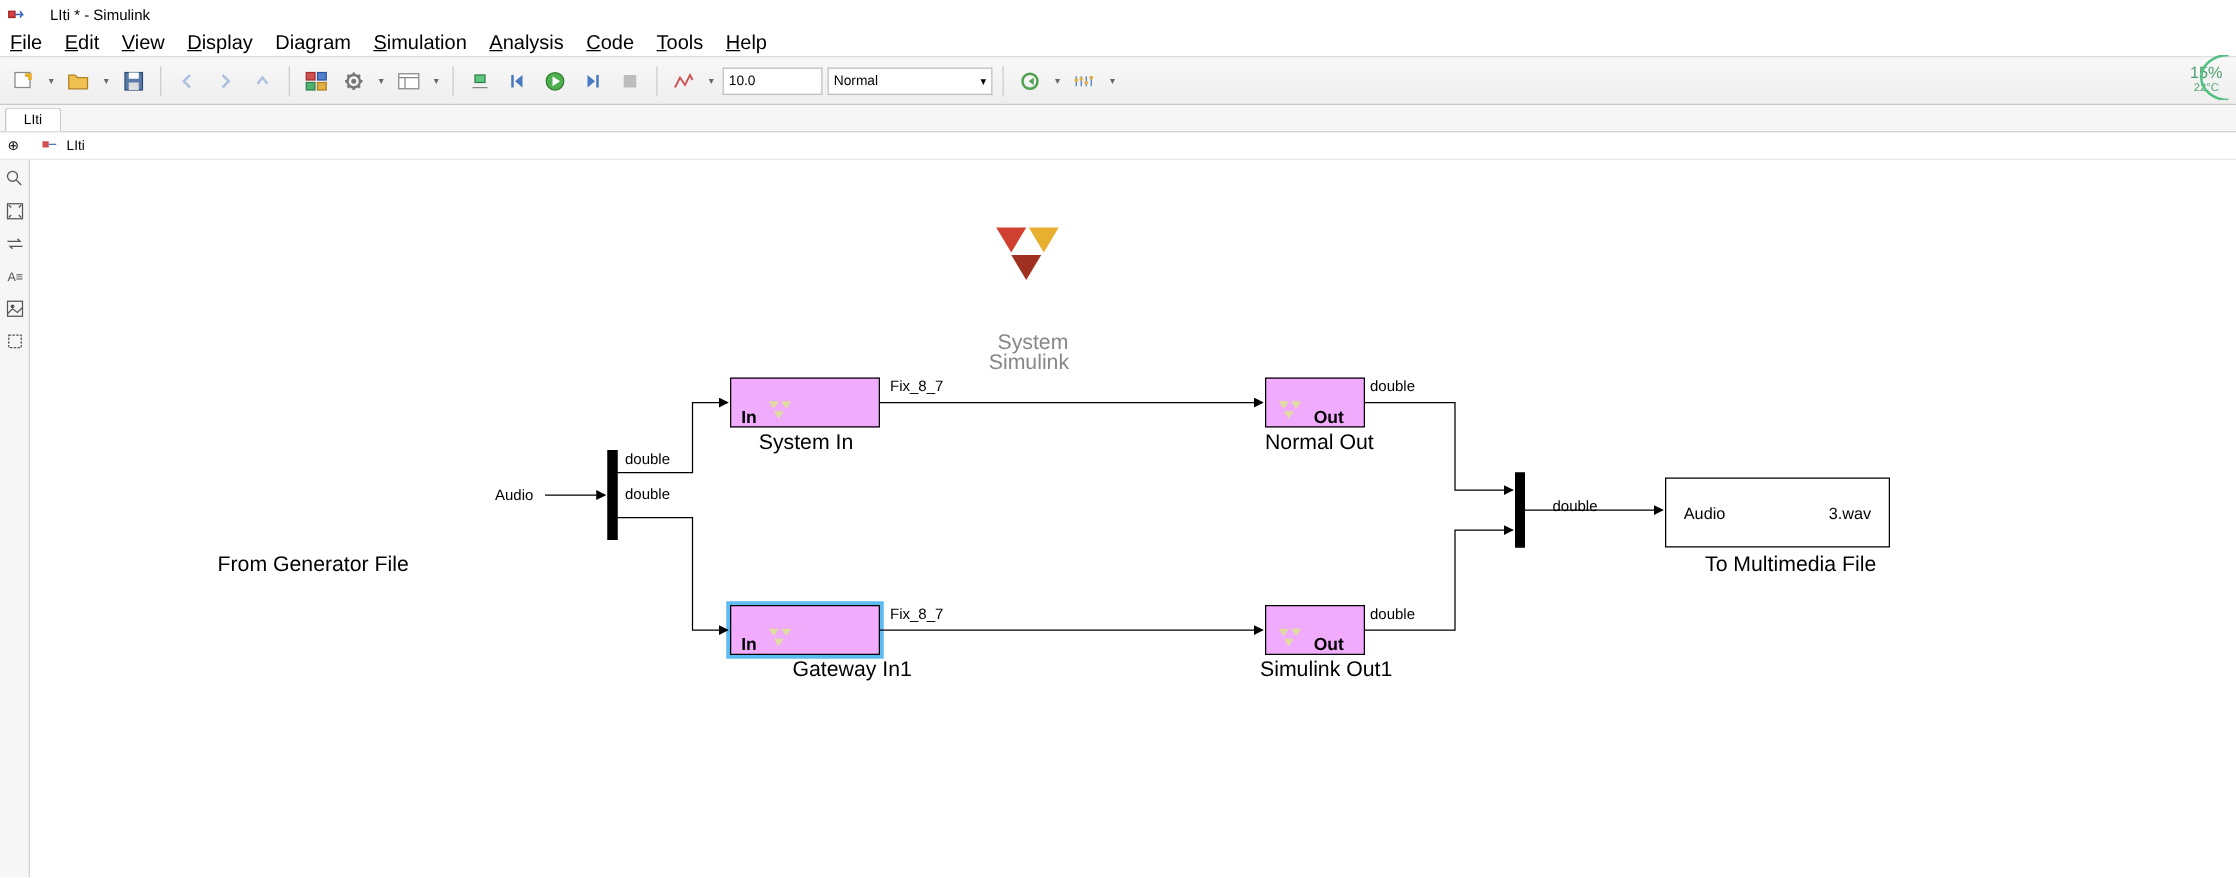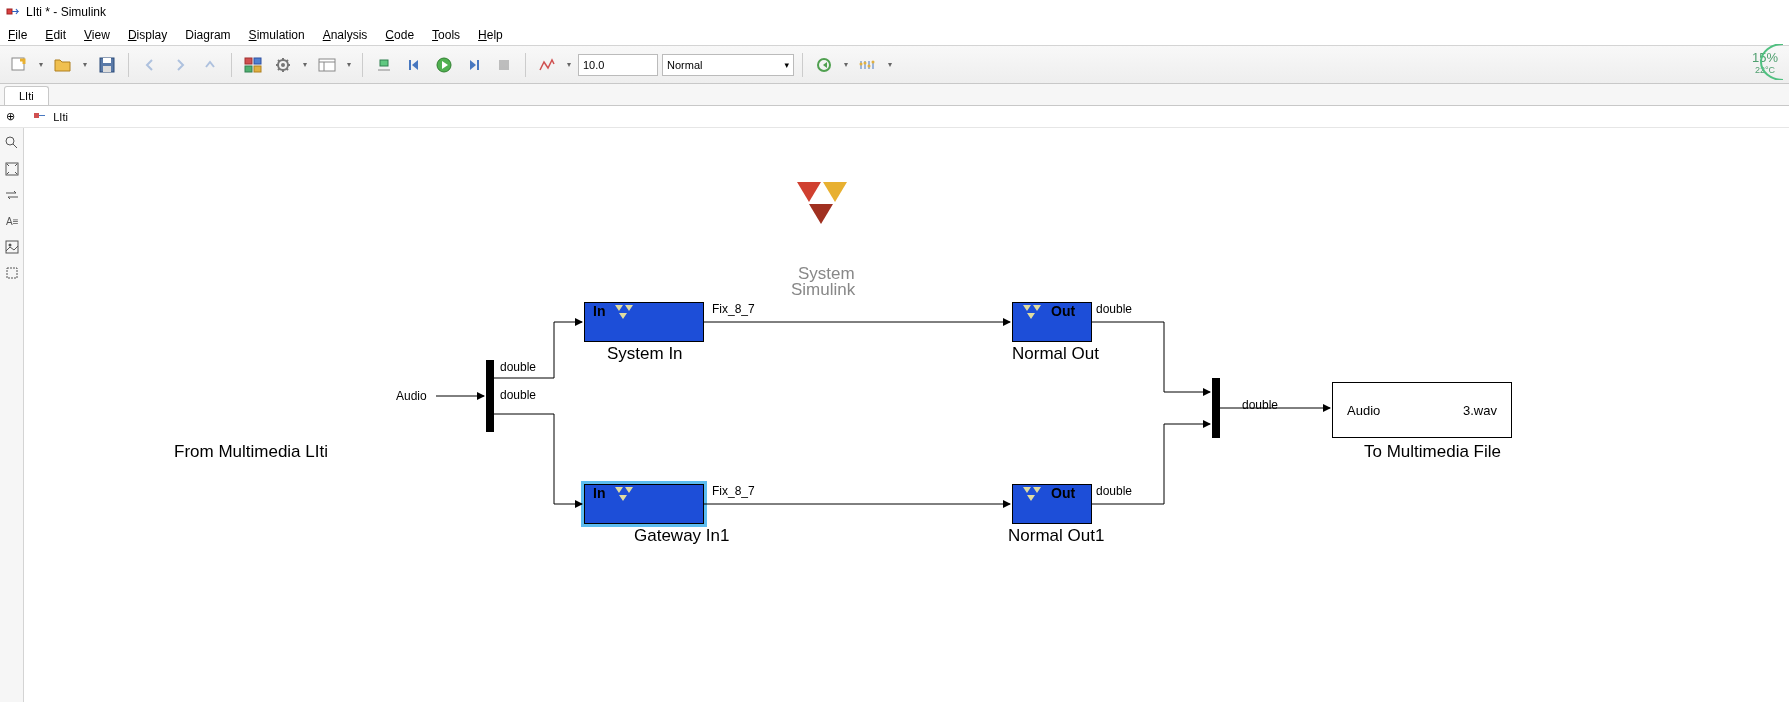--- a/index.html
+++ b/index.html
@@ -1,42 +1,42 @@
 <!DOCTYPE html>
 <html><head>
 <meta charset="utf-8">
 <style>
 * { box-sizing: border-box; margin: 0; padding: 0; }
 body { font-family: Arial, sans-serif; font-size: 12px; background: #fff; overflow: hidden; width: 1789px; height: 702px; position: relative; }
-.titlebar { height: 24px; display: flex; align-items: center; padding: 0 6px; background: #fff; gap: 6px; }
+.titlebar { height: 24px; display: flex; align-items: center; padding: 0 6px; background: #fff; gap: 20px; }
 .titlebar .app-icon { width: 14px; height: 14px; }
 .titlebar .title { font-size: 12px; }
 .menubar { height: 22px; display: flex; align-items: center; padding: 0 8px; gap: 18px; border-bottom: 1px solid #d4d4d4; }
-.menubar span { font-size: 12px; cursor: default; }
+.menubar span { font-size: 16px; cursor: default; }
 .menubar span u { text-decoration: underline; }
 .toolbar { height: 38px; display: flex; align-items: center; padding: 0 6px; gap: 4px; background: linear-gradient(#f8f8f8,#eee); border-bottom: 1px solid #c8c8c8; position: relative; }
 .tool-btn { width: 26px; height: 26px; display: flex; align-items: center; justify-content: center; border: 1px solid transparent; border-radius: 2px; cursor: pointer; }
 .tool-sep { width: 1px; height: 24px; background: #ccc; margin: 0 4px; }
 .tool-dd { width: 10px; display: flex; align-items: center; justify-content: center; font-size: 8px; color: #666; }
 .tool-input { width: 80px; height: 22px; background: #fff; border: 1px solid #bbb; padding: 0 4px; font-size: 11px; }
 .tool-select { width: 132px; height: 22px; background: #fff; border: 1px solid #bbb; padding: 0 4px; font-size: 11px; display: flex; align-items: center; justify-content: space-between; }
 .tab-strip { height: 22px; display: flex; align-items: flex-end; background: #f6f6f6; border-bottom: 1px solid #c8c8c8; padding-left: 4px; }
 .tab { padding: 3px 14px; background: #fff; border: 1px solid #c8c8c8; border-bottom: none; font-size: 11px; border-radius: 3px 3px 0 0; }
 .explorer-row { height: 22px; display: flex; align-items: center; padding: 0 6px; gap: 6px; background: #fff; border-bottom: 1px solid #e6e6e6; font-size: 11px; }
 .explorer-row .crumb-icon { width: 14px; height: 14px; }
 .workspace { position: absolute; top: 128px; left: 0; right: 0; bottom: 0; display: flex; }
 .left-toolbar { width: 24px; background: #f6f6f6; border-right: 1px solid #d4d4d4; display: flex; flex-direction: column; align-items: center; gap: 8px; padding-top: 6px; }
 .left-tool { width: 18px; height: 18px; display: flex; align-items: center; justify-content: center; cursor: pointer; }
 .canvas { flex: 1; position: relative; background: #fff; }
 .blk { position: absolute; }
 .label { position: absolute; font-size: 17px; color: #000; text-align: center; white-space: nowrap; }
 .sig-label { position: absolute; font-size: 12px; color: #000; }
 .port-label { position: absolute; font-size: 12px; color: #000; }
 .block-box { background: #fff; border: 1px solid #000; display: flex; align-items: center; justify-content: center; flex-direction: column; }
-.gw-box { background: #1d4ed8; border: 1px solid #000; display: flex; align-items: flex-start; padding: 0 8px; }
+.gw-box { background: #f0abfc; border: 1px solid #000; display: flex; align-items: flex-end; padding: 0 8px; }
 .gw-box .txt { font-size: 14px; font-weight: bold; }
 .gw-box.sel { outline: 3px solid #5cbcf0; }
 .xilinx-icon { width: 24px; height: 22px; margin-left: 8px; }
 .demux { background: #000; border: 1px solid #000; }
 svg.wire { position: absolute; pointer-events: none; }
 .arrowhead { fill: #000; }
 .weather { position: absolute; top: 44px; right: 4px; width: 48px; height: 36px; border-radius: 50% 0 0 50%; display: flex; flex-direction: column; align-items: center; justify-content: center; font-size: 10px; }
 </style>
 </head>
 <body>
@@ -250,21 +250,21 @@
     <div class="left-tool">
         <svg width="14" height="14" viewBox="0 0 14 14">
           <rect x="2" y="2" width="10" height="10" fill="none" stroke="#555" stroke-dasharray="2 1"></rect>
         </svg>
       </div>
   </div>
 
   <div class="canvas">
 
     <div class="port-label" style="left:372px; top:261px;">Audio</div>
-    <div class="label" style="left:150px; top:314px;">From Multimedia LIti</div>
+    <div class="label" style="left:150px; top:314px;">From Generator File</div>
 
     <div class="blk demux" style="left:462px; top:232px; width:8px; height:72px;"></div>
     <div class="sig-label" style="left:476px; top:232px;">double</div>
     <div class="sig-label" style="left:476px; top:260px;">double</div>
 
     <div class="blk gw-box" style="left:560px; top:174px; width:120px; height:40px;">
       <span class="txt">In</span>
       <span class="xilinx-icon">
         <svg viewBox="0 0 24 22">
             <path d="M2 2 L10 2 L6 8 Z M12 2 L20 2 L16 8 Z M6 10 L14 10 L10 16 Z" fill="#e0dca0"></path>
@@ -307,21 +307,21 @@
     <div class="sig-label" style="left:1072px; top:174px;">double</div>
 
     <div class="blk gw-box" style="left:988px; top:356px; width:80px; height:40px;">
       <span class="xilinx-icon" style="margin-left:0;margin-right:6px;">
         <svg viewBox="0 0 24 22">
             <path d="M2 2 L10 2 L6 8 Z M12 2 L20 2 L16 8 Z M6 10 L14 10 L10 16 Z" fill="#e0dca0"></path>
           </svg>
       </span>
       <span class="txt">Out</span>
     </div>
-    <div class="label" style="left:984px; top:398px;">Normal Out1</div>
+    <div class="label" style="left:984px; top:398px;">Simulink Out1</div>
     <div class="sig-label" style="left:1072px; top:356px;">double</div>
 
     <div class="blk demux" style="left:1188px; top:250px; width:8px; height:60px;"></div>
     <div class="sig-label" style="left:1218px; top:270px;">double</div>
 
     <div class="blk block-box" style="left:1308px; top:254px; width:180px; height:56px; flex-direction:row; justify-content:space-between; padding:0 14px;">
       <span style="font-size:13px">Audio</span>
       <span style="font-size:13px">3.wav</span>
     </div>
     <div class="label" style="left:1340px; top:314px;">To Multimedia File</div>

